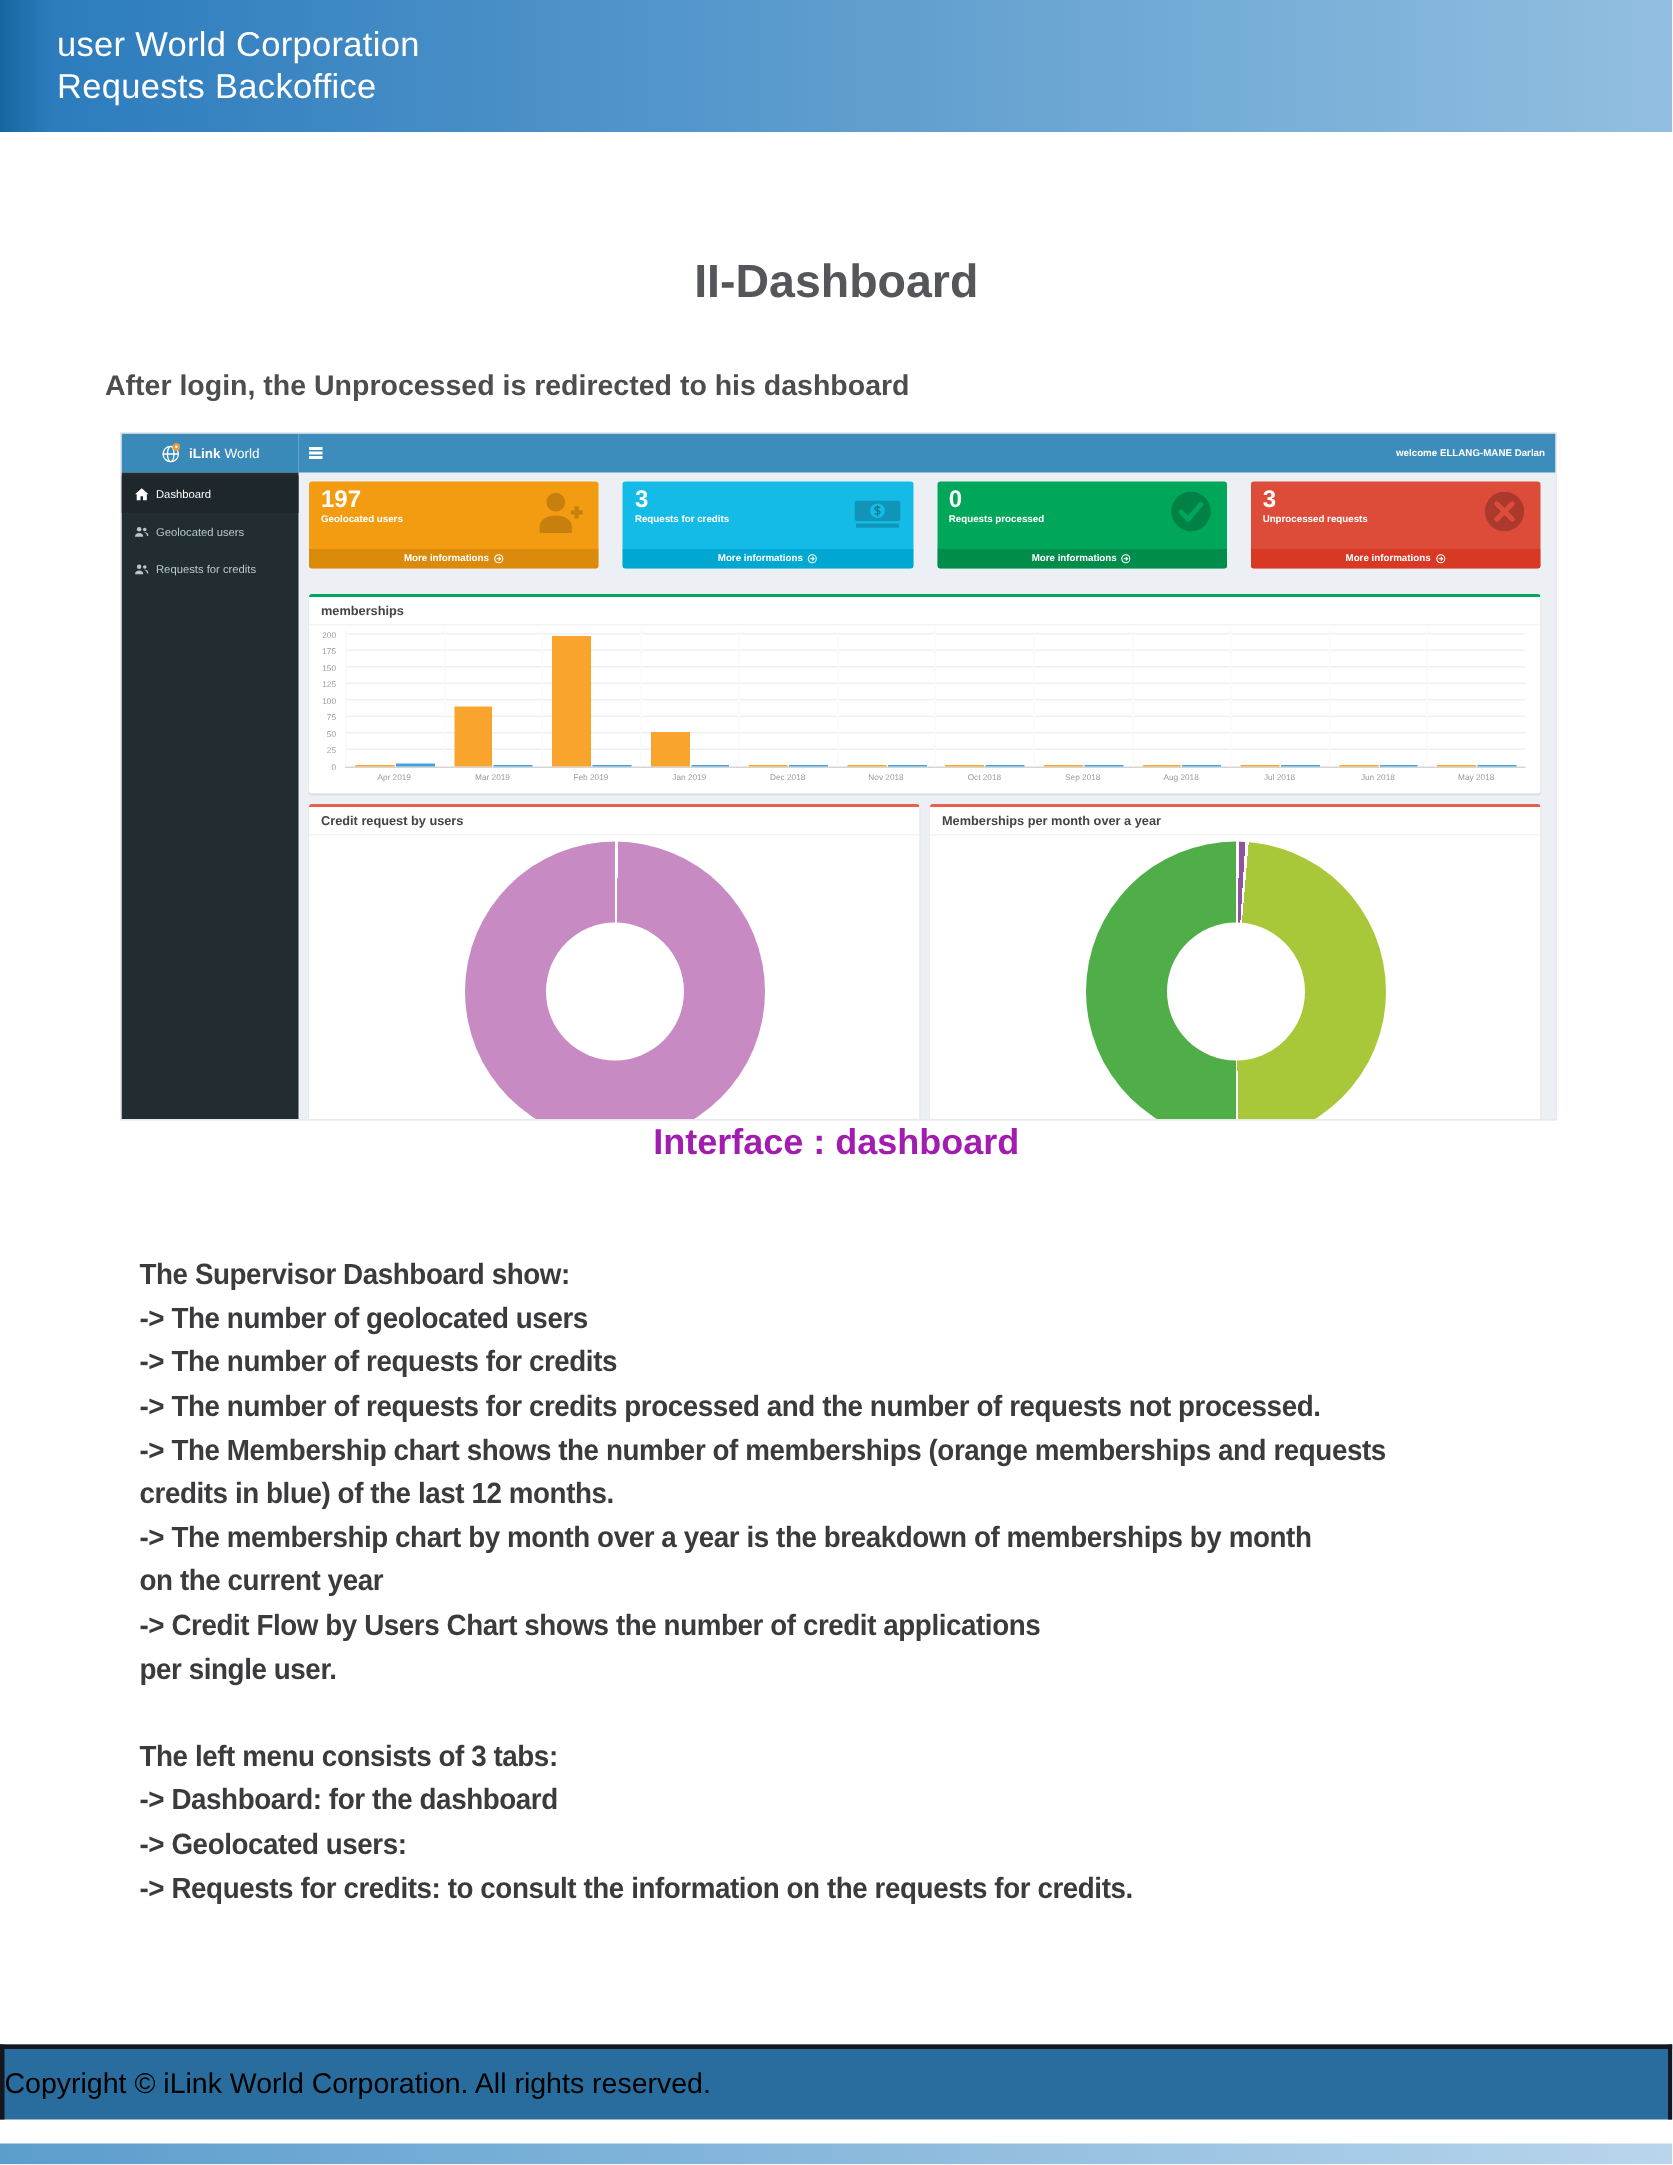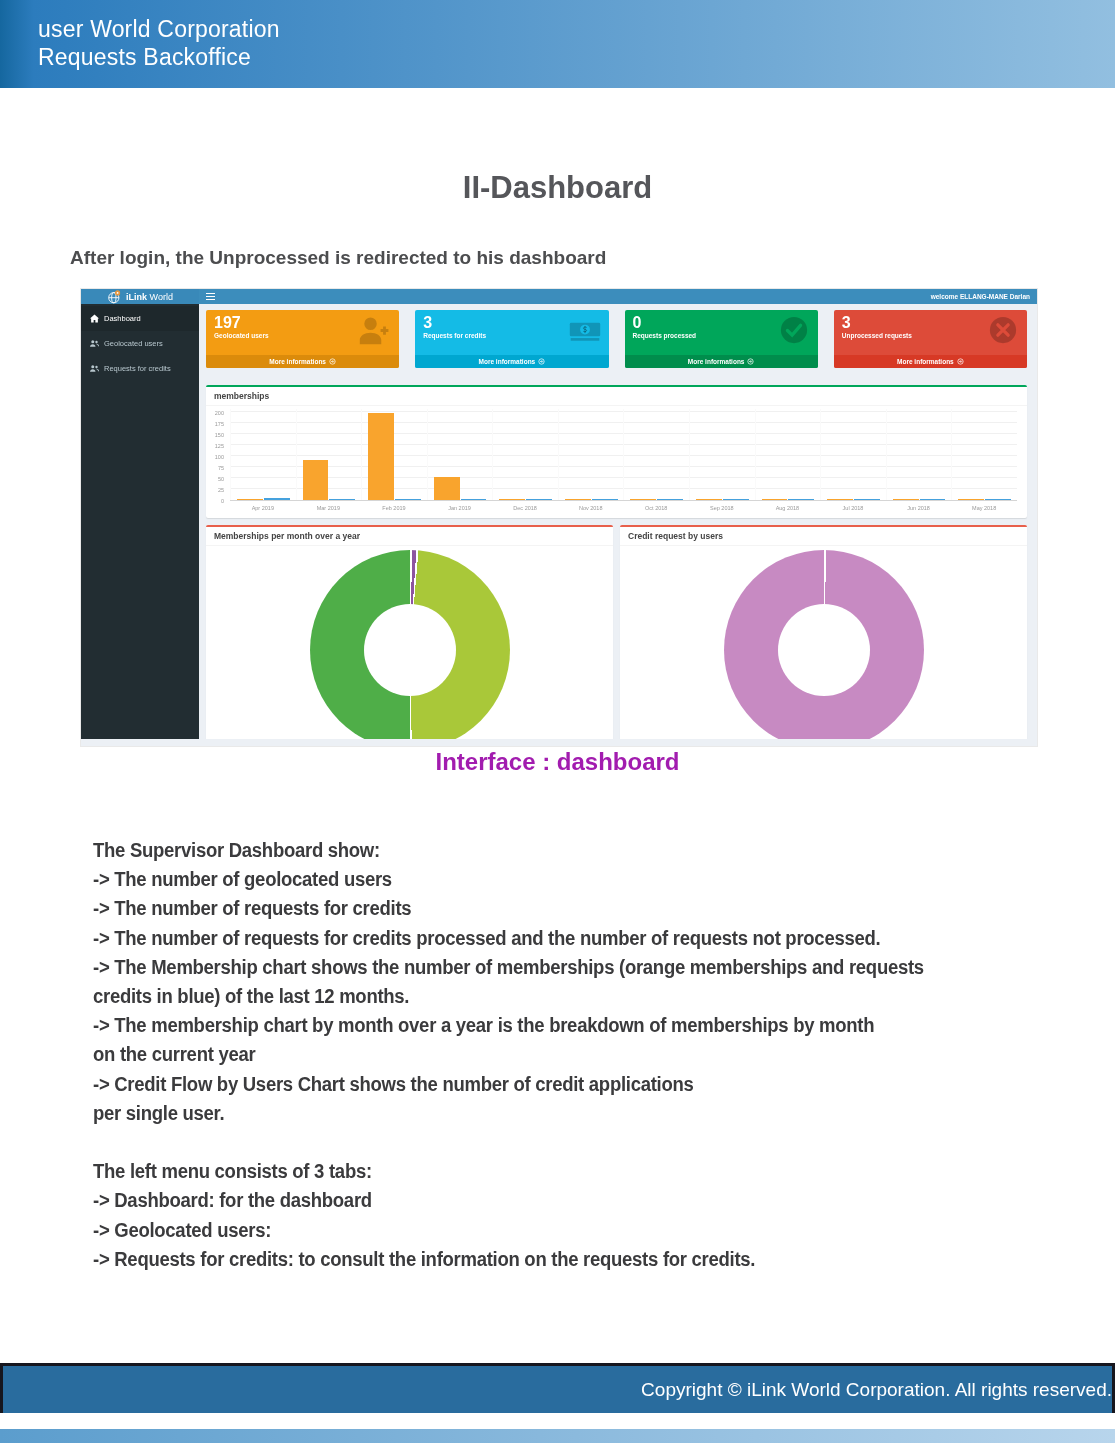--- a/index.html
+++ b/index.html
@@ -19,28 +19,28 @@
   .doc-caption{position:absolute;top:748px;left:0;right:0;text-align:center;
     font-size:24px;font-weight:bold;color:#a21caf;}
   #body-text{position:absolute;left:93px;top:836px;width:1010px;color:#3b3b3d;
     font-size:19.5px;font-weight:bold;letter-spacing:-.3px;
     transform:scaleX(.95);transform-origin:left top;}
   .body-line{white-space:nowrap;line-height:29.2px;min-height:29.2px;}
 
   
   .page-footer{position:absolute;left:0;right:0;top:1363px;height:50px;background:#296c9e;
     border:3px solid #16161e;border-bottom:none;box-sizing:border-box;
-    display:flex;align-items:center;justify-content:flex-end;color:#ffffff;font-size:19px;}
+    display:flex;align-items:center;justify-content:flex-start;color:#000000;font-size:19px;}
   .bottom-strip{position:absolute;left:0;right:0;top:1429px;height:14px;
     background:linear-gradient(90deg,#5b9dcd,#b8d5ec);}
 
   
   .dash{position:absolute;left:80px;top:288px;width:956px;height:457px;
     border:1px solid #e9e9e9;box-sizing:content-box;overflow:hidden;background:#ecf0f5;}
-  .dash-topbar{display:flex;height:15px;}
+  .dash-topbar{display:flex;height:26px;}
   .dash-logo{width:118px;background:#3989b9;color:#fff;display:flex;align-items:center;
     justify-content:center;gap:4px;font-size:9px;flex:none;}
   .dash-logo b{font-weight:bold;}
   .dash-nav{flex:1;background:#3c8dbc;display:flex;align-items:center;
     justify-content:space-between;padding:0 7px;color:#fff;}
   .hamburger{display:inline-block;width:9px;height:1.5px;background:#fff;
     box-shadow:0 3px 0 #fff,0 6px 0 #fff;margin-top:-6px;}
   .welcome{font-size:6.5px;font-weight:bold;}
 
   .dash-body{display:flex;height:435px;}
@@ -311,30 +311,30 @@
                 <div class="xlabel">Aug 2018</div>
                 <div class="xlabel">Jul 2018</div>
                 <div class="xlabel">Jun 2018</div>
                 <div class="xlabel">May 2018</div>
               </div>
           </div>
         </div>
 
         <div class="donut-row">
           <div class="box donut-box">
+            <div class="box-title">Credit request by users</div>
+            <div class="donut-wrap">
+              <div class="donut" id="donut-1" style="background: conic-gradient(rgb(255, 255, 255) 0%, rgb(255, 255, 255) 0.35%, rgb(199, 138, 194) 0.35%, rgb(199, 138, 194) 100%);"></div>
+              <div class="donut-hole"></div>
+            </div>
+          </div>
+          <div class="box donut-box">
             <div class="box-title">Memberships per month over a year</div>
             <div class="donut-wrap">
               <div class="donut" id="donut-0" style="background: conic-gradient(rgb(255, 255, 255) 0%, rgb(255, 255, 255) 0.35%, rgb(142, 84, 160) 0.35%, rgb(142, 84, 160) 1%, rgb(255, 255, 255) 1%, rgb(255, 255, 255) 1.35%, rgb(169, 200, 57) 1.35%, rgb(169, 200, 57) 49.7%, rgb(255, 255, 255) 49.7%, rgb(255, 255, 255) 50.05%, rgb(79, 174, 72) 50.05%, rgb(79, 174, 72) 100%);"></div>
-              <div class="donut-hole"></div>
-            </div>
-          </div>
-          <div class="box donut-box">
-            <div class="box-title">Credit request by users</div>
-            <div class="donut-wrap">
-              <div class="donut" id="donut-1" style="background: conic-gradient(rgb(255, 255, 255) 0%, rgb(255, 255, 255) 0.35%, rgb(199, 138, 194) 0.35%, rgb(199, 138, 194) 100%);"></div>
               <div class="donut-hole"></div>
             </div>
           </div>
         </div>
 
       </div>
     </div>
   </div>
 
   <div class="doc-caption">Interface : dashboard</div>

